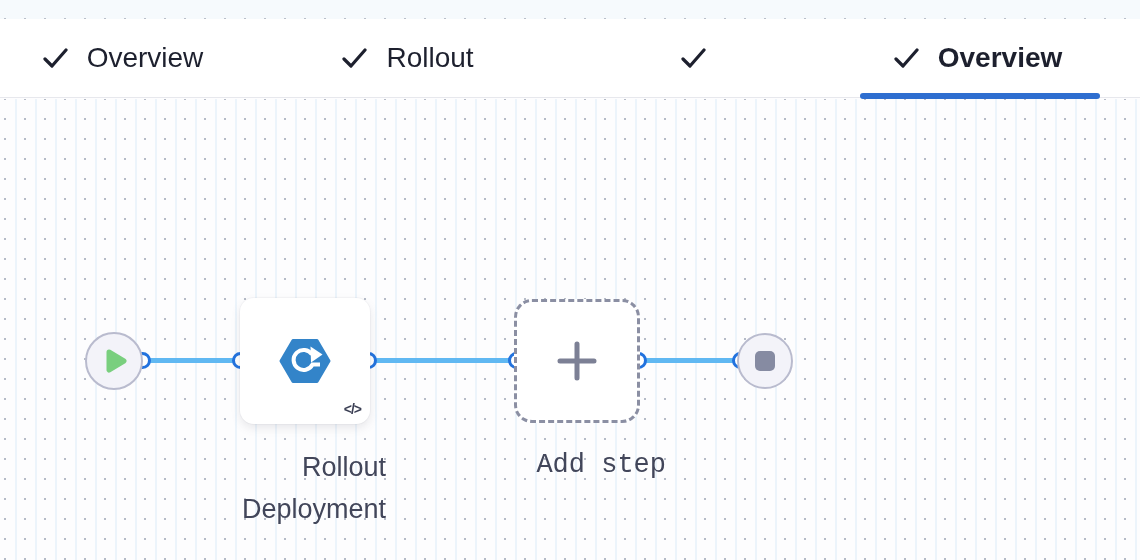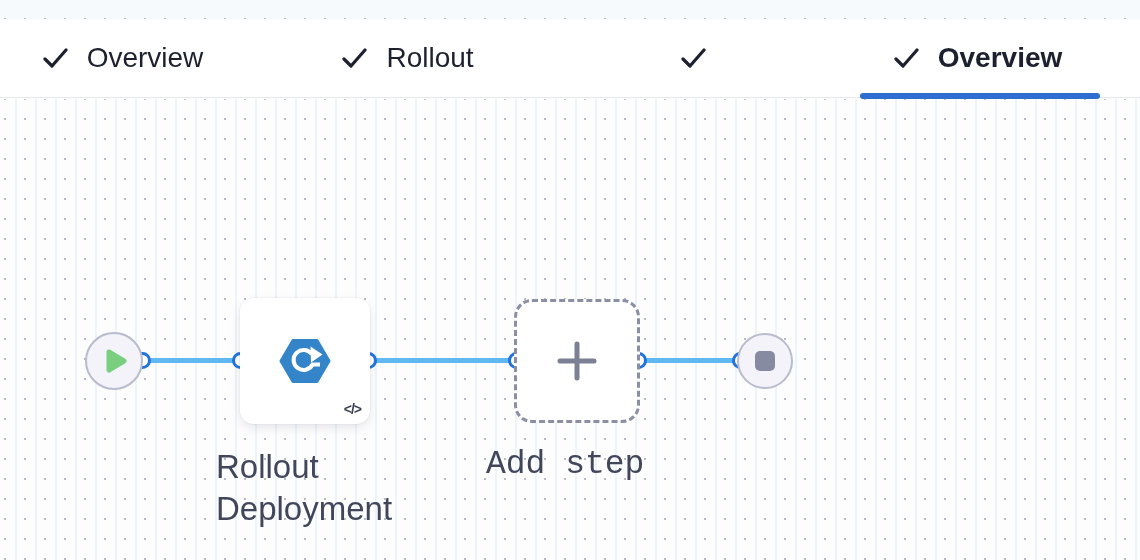--- a/index.html
+++ b/index.html
@@ -95,22 +95,22 @@
     position: absolute; left: 514px; top: 200px; width: 126px; height: 124px;
     background: #ffffff; border: 3px dashed #8b8fa3; border-radius: 18px;
     display: flex; align-items: center; justify-content: center;
     cursor: pointer;
   }
   .plus-icon { width: 40px; height: 40px; }
   .plus-icon path { stroke: #7c8095; stroke-width: 5; stroke-linecap: round; fill: none; }
 
   
   .node-label {
-    position: absolute; text-align: left;
-    font-size: 33px; color: #42465a; line-height: 42px;
+    position: absolute; text-align: right;
+    font-size: 27px; color: #42465a; line-height: 42px;
   }
   .step-label { left: 216px; top: 347px; width: 170px; }
   .add-step-label { left: 486px; top: 345px; width: 180px; font-family: Liberation Mono, monospace; }
 </style>
 </head>
 <body>
 
 <div class="app">
 
   <div class="top-strip"></div>

